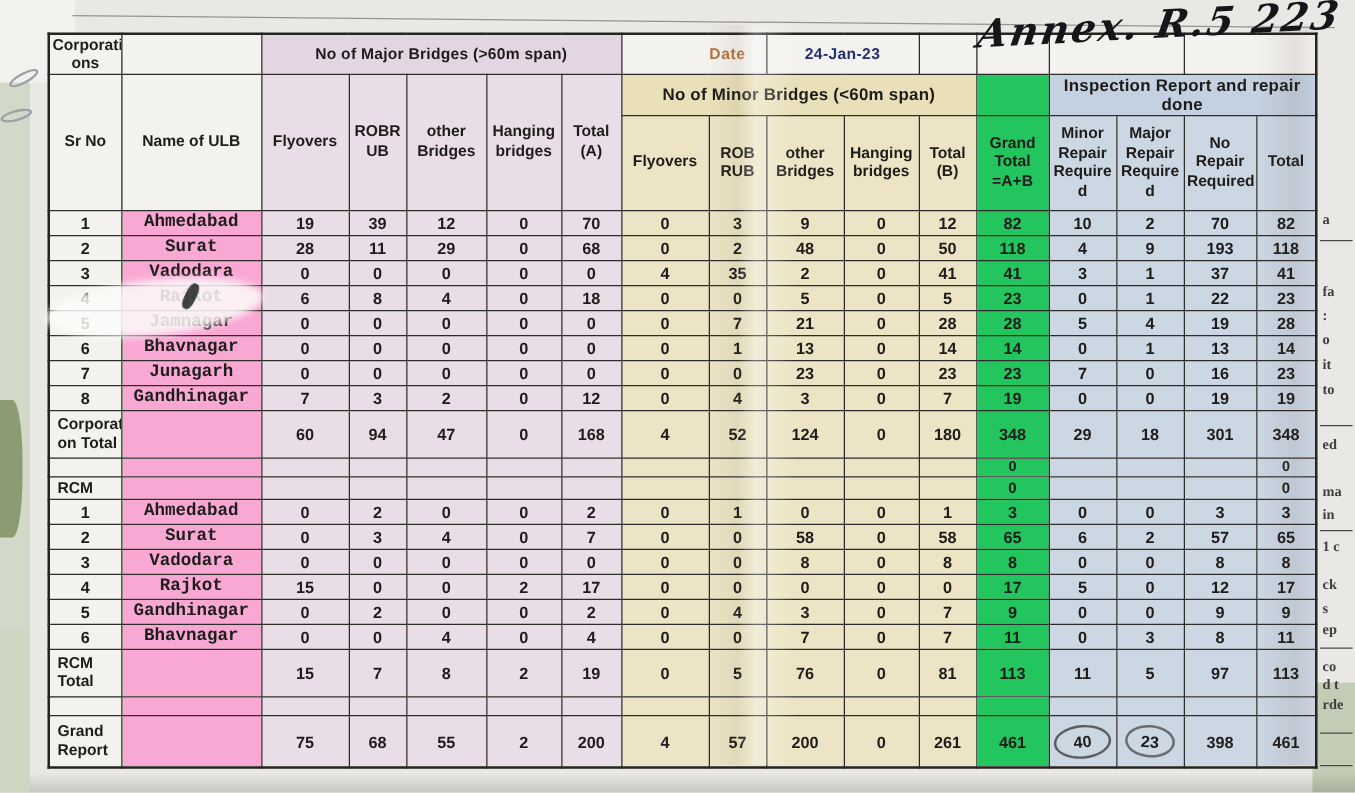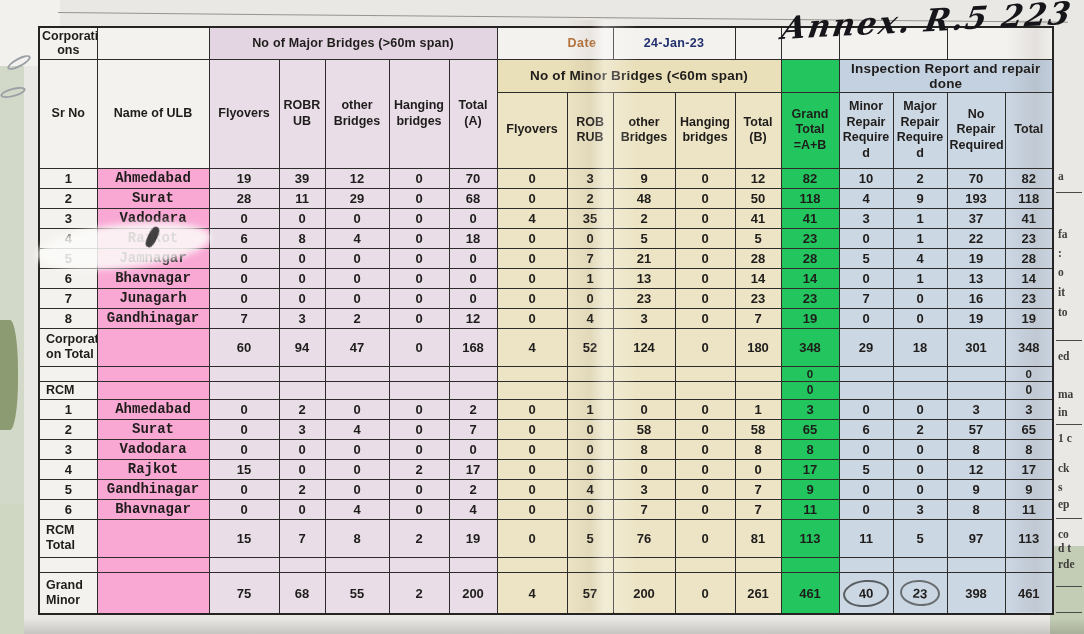--- a/index.html
+++ b/index.html
@@ -517,21 +517,21 @@
         <td class="min"></td>
         <td class="min"></td>
         <td class="min"></td>
         <td class="gt"></td>
         <td class="insp"></td>
         <td class="insp"></td>
         <td class="insp"></td>
         <td class="insp"></td>
       </tr>
       <tr class="r-grand">
-        <td class="lbl">Grand Minor</td>
+        <td class="lbl">Grand Report</td>
         <td class="name"></td>
         <td class="maj">75</td>
         <td class="maj">68</td>
         <td class="maj">55</td>
         <td class="maj">2</td>
         <td class="maj">200</td>
         <td class="min">4</td>
         <td class="min">57</td>
         <td class="min">200</td>
         <td class="min">0</td>

